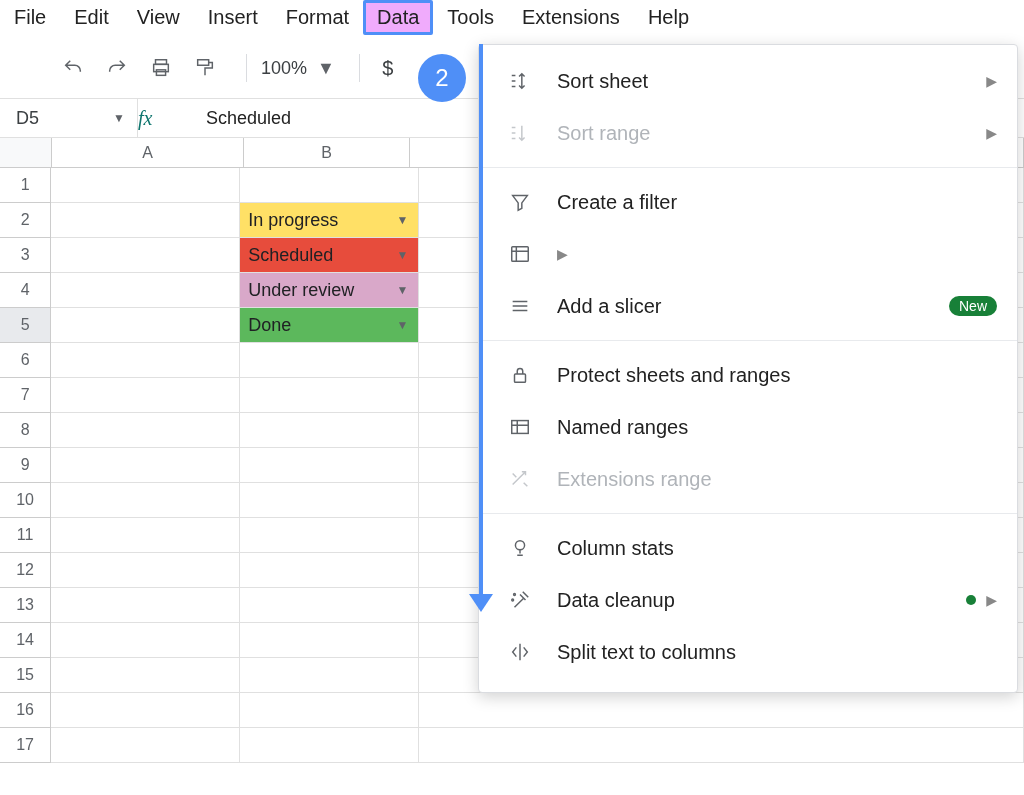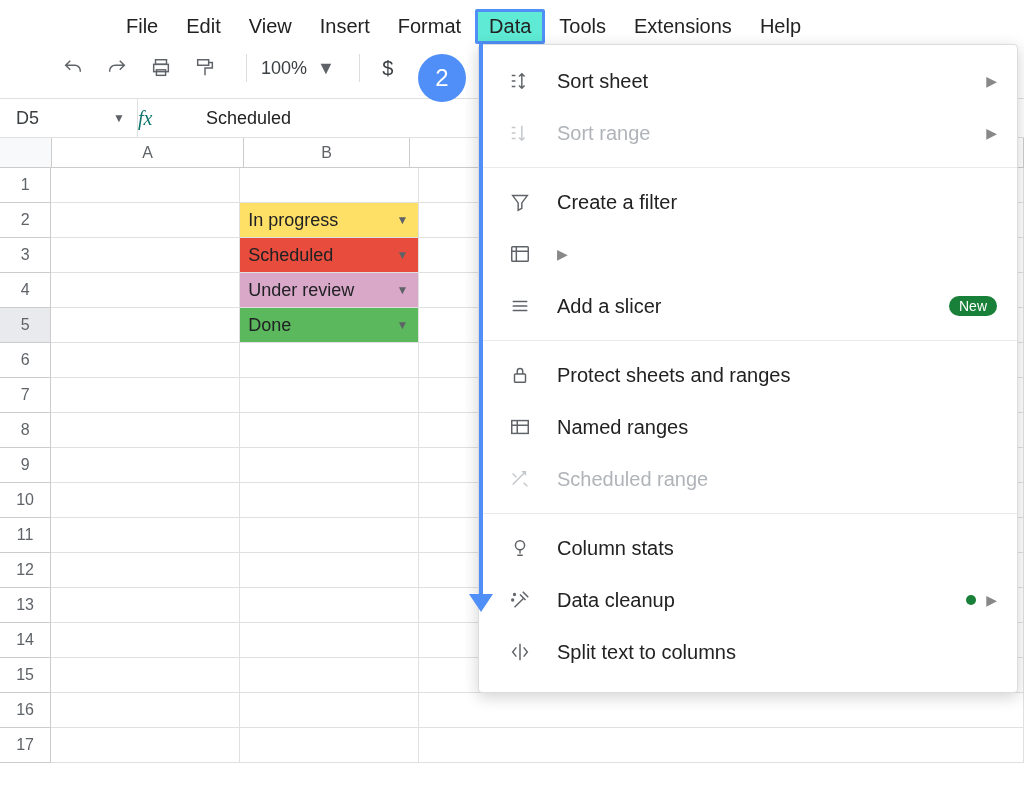--- a/index.html
+++ b/index.html
@@ -1,20 +1,20 @@
 <!DOCTYPE html>
 <html><head>
 <meta charset="utf-8">
 <style>
   * { box-sizing: border-box; }
   html,body { margin:0; padding:0; font-family: Arial, "Helvetica Neue", sans-serif; font-size:18px; color:#222; background:#fff; width:1024px; height:795px; overflow:hidden;}
   
-  .menubar { display:flex; align-items:flex-end; height:44px; padding-left:112px; font-size:20px; }
+  .menubar { display:flex; align-items:flex-start; height:44px; font-size:20px; }
   .menubar .mitem { padding:6px 14px; cursor:pointer; border-radius:2px;}
-  .menubar .mitem.active { background:#5eead4; border:3px solid #4f8ff7; padding:3px 11px;}
+  .menubar .mitem.active { background:#f0abfc; border:3px solid #4f8ff7; padding:3px 11px;}
   
   .toolbar { display:flex; align-items:center; height:48px; padding-left:56px; font-size:18px; color:#5f6368;}
   .tbtn { width:34px; height:34px; display:flex; align-items:center; justify-content:center; margin-right:10px; cursor:pointer;}
   .tsep { width:1px; height:28px; background:#dadce0; margin:0 14px;}
   .zoom { display:flex; align-items:center; font-size:18px; color:#3c4043; margin-right:10px;}
   .zoom .arrow { margin-left:10px; color:#5f6368;}
   .currency { font-size:20px; color:#3c4043; width:28px; text-align:center;}
   
   .fxrow { display:flex; align-items:center; height:40px; border-top:1px solid #e0e0e0; border-bottom:1px solid #e0e0e0; margin-top:6px;}
   .namebox { width:138px; display:flex; align-items:center; justify-content:space-between; padding:0 12px 0 16px; font-size:18px; color:#3c4043; border-right:1px solid #e0e0e0; height:100%;}
@@ -314,21 +314,21 @@
         </svg>
       </span>
       <span class="lbl">Named ranges</span>
     </div>
     <div class="mi disabled">
       <span class="ico">
         <svg width="22" height="22" viewBox="0 0 24 24">
           <path d="M4 18L18 4M14 4h4v4M4 6l4 4M16 16l4 4"></path>
         </svg>
       </span>
-      <span class="lbl">Scheduled range</span>
+      <span class="lbl">Extensions range</span>
     </div>
     <div class="msep"></div>
     <div class="mi">
       <span class="ico">
         <svg width="22" height="22" viewBox="0 0 24 24">
           <circle cx="12" cy="9" r="5"></circle>
           <path d="M12 14v4M9 20h6"></path>
         </svg>
       </span>
       <span class="lbl">Column stats</span>

